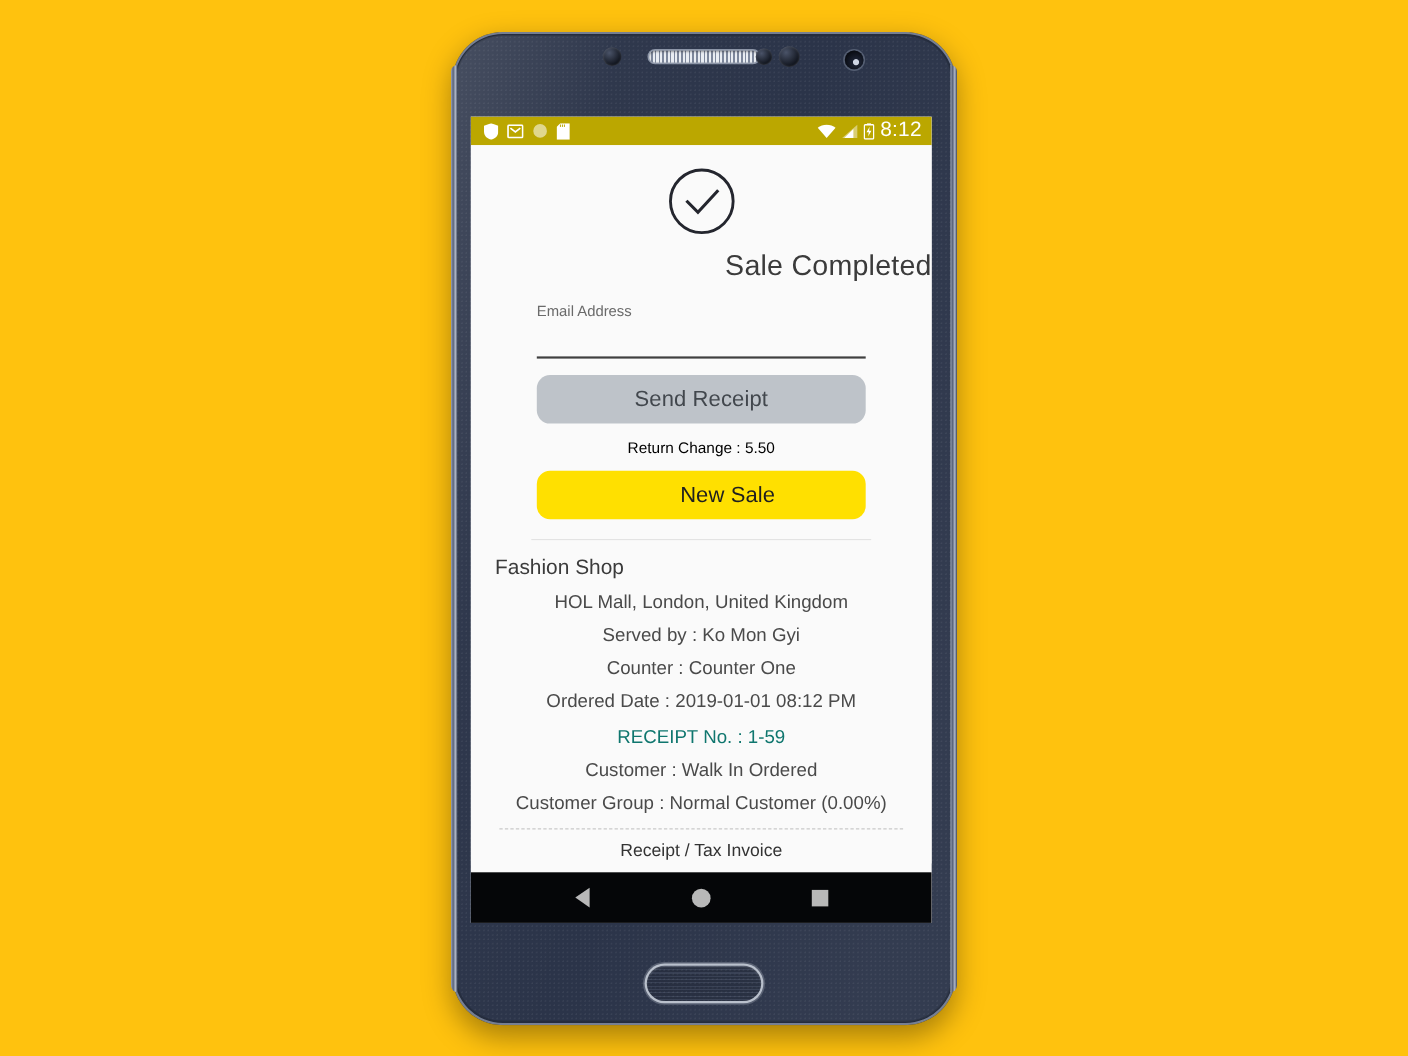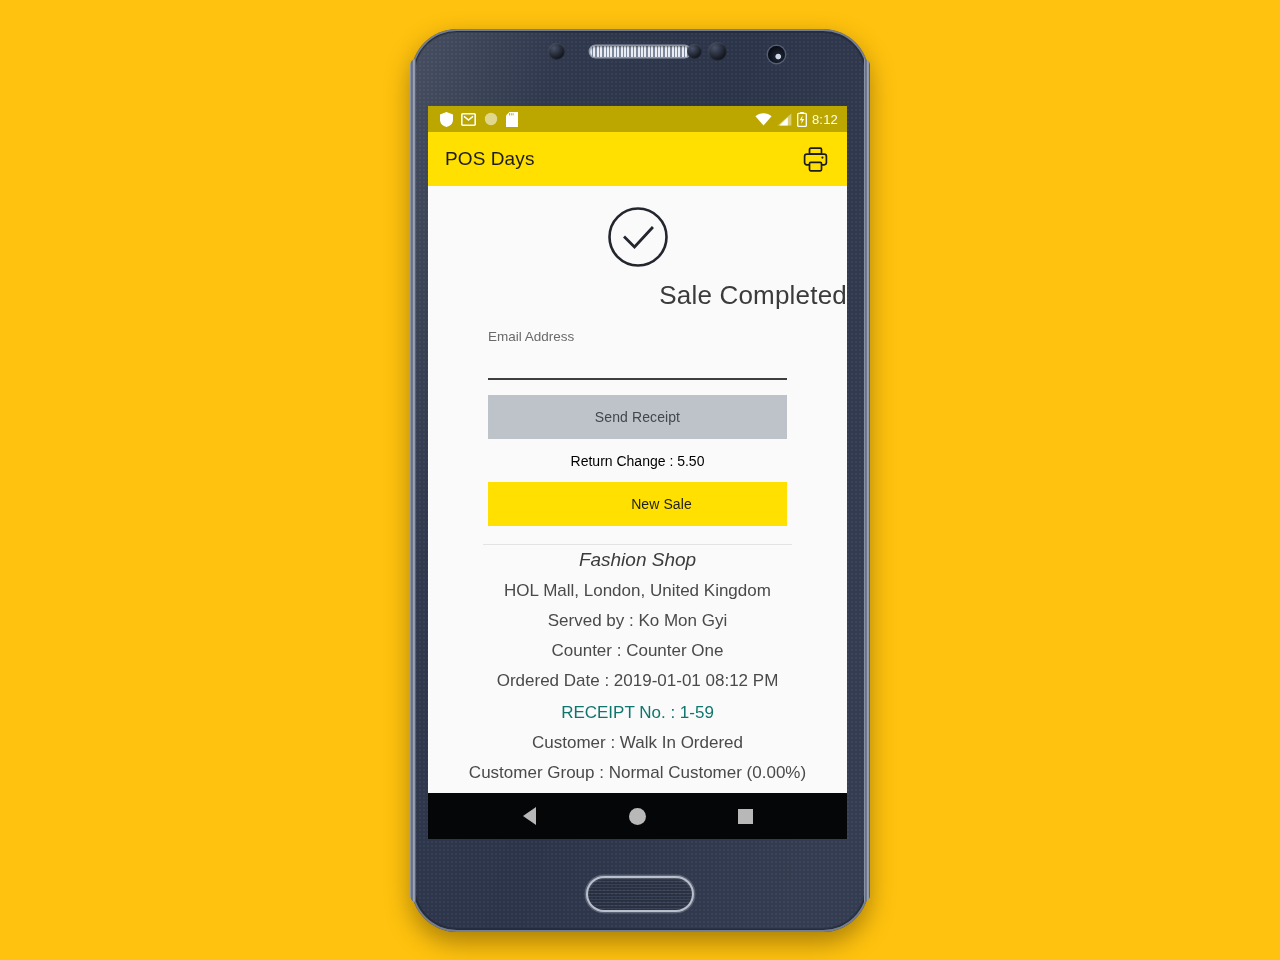--- a/index.html
+++ b/index.html
@@ -77,21 +77,21 @@
 
   
   .status-bar {
     height: 26px; background: #BBA700;
     display: flex; align-items: center;
     padding: 0 9px 0 12px; gap: 7px;
     color: #ffffff;
   }
   .status-left { display: flex; align-items: center; gap: 8px; }
   .status-right { margin-left: auto; display: flex; align-items: center; gap: 5px; }
-  .status-time { font-size: 13px; letter-spacing: .2px; color: #fff; }
+  .status-time { font-size: 19px; letter-spacing: .2px; color: #fff; }
   .sicon { display: block; }
 
   
   .app-bar {
     height: 54px; background: #FFE000;
     display: flex; align-items: center;
     padding: 0 14px 0 17px;
   }
   .app-title { font-size: 19px; color: #1d1d1d; letter-spacing: .1px; }
   .print-btn { margin-left: auto; width: 36px; height: 36px; display: flex; align-items: center; justify-content: center; cursor: pointer; }
@@ -112,34 +112,34 @@
   .field-label { font-size: 13.5px; color: #6a6a6a; }
   .email-input {
     display: block; width: 100%; height: 36px;
     border: none; border-bottom: 2.2px solid #3f3f3f;
     background: transparent; outline: none;
     font-family: "Liberation Sans", sans-serif;
     font-size: 15px; color: #222; padding: 0;
   }
   .btn-block { padding: 0 60px; }
   .btn {
-    width: 100%; height: 44px; border: none; border-radius: 0;
+    width: 100%; height: 44px; border: none; border-radius: 12px;
     font-family: "Liberation Sans", sans-serif;
-    font-size: 14px; cursor: pointer; letter-spacing: .1px;
+    font-size: 20px; cursor: pointer; letter-spacing: .1px;
   }
   .btn-send { background: #bec3c9; color: #42474d; margin-top: 15px; }
   .btn-new { background: #FFE000; color: #1f1f1f; padding-left: 48px; }
   .return-change {
     text-align: center; font-size: 14px; color: #000000;
     margin: 14px 0 13px;
   }
   .divider { height: 1px; background: #e3e3e3; margin: 18px 55px 0; }
 
   .receipt { padding: 0 22px; }
-  .shop-name { text-align: center; font-size: 19px; color: #3b3b3b; margin-top: 4px; font-style: italic; }
+  .shop-name { text-align: left; font-size: 19px; color: #3b3b3b; margin-top: 15px; }
   .r-line { text-align: center; font-size: 17px; color: #4a4a4a; margin-top: 10px; }
   .r-line.big { font-size: 17px; color: #0f766e; margin-top: 12px; }
   .dashed { border-top: 1.4px dashed #c9c9c9; margin: 13px 4px 0; }
   .r-heading { text-align: center; font-size: 16px; color: #333; margin-top: 11px; }
 
   
   .nav-bar {
     position: absolute; left: 0; right: 0; bottom: 0;
     height: 46px; background: #050608;
     display: flex; align-items: center; justify-content: space-around;
@@ -193,31 +193,20 @@
           </svg>
         <svg class="sicon" width="10" height="15" viewBox="0 0 10 15">
             <rect x="3.2" y="0" width="3.6" height="1.6" fill="#fff"></rect>
             <rect x="0.7" y="1.4" width="8.6" height="13" rx="1" fill="none" stroke="#fff" stroke-width="1.3"></rect>
             <path d="M5.6 3.2L2.7 8.2h2.1l-0.6 3.9 3-5.2H5.1z" fill="#fff"></path>
           </svg>
         <span class="status-time">8:12</span>
       </div>
     </div>
 
-    <div class="app-bar">
-      <div class="app-title">POS Days</div>
-      <div class="print-btn">
-        <svg width="27" height="27" viewBox="0 0 27 27">
-          <rect x="7.5" y="2.2" width="12" height="6" rx="1.2" fill="none" stroke="#1d1d1d" stroke-width="1.7"></rect>
-          <rect x="2.6" y="8.2" width="21.8" height="10.6" rx="2.2" fill="none" stroke="#1d1d1d" stroke-width="1.7"></rect>
-          <rect x="7.5" y="16.4" width="12" height="8.4" rx="1.2" fill="#FFE000" stroke="#1d1d1d" stroke-width="1.7"></rect>
-          <circle cx="20.4" cy="11.6" r="1.1" fill="#1d1d1d"></circle>
-        </svg>
-      </div>
-    </div>
 
     <div class="content">
 
       <div class="check-wrap">
         <svg width="62" height="62" viewBox="0 0 62 62">
           <circle cx="31" cy="31" r="28.5" fill="none" stroke="#24262e" stroke-width="2.6"></circle>
           <path d="M18 31.5L27.5 41 45 22" fill="none" stroke="#24262e" stroke-width="2.8" stroke-linecap="square"></path>
         </svg>
       </div>
 

